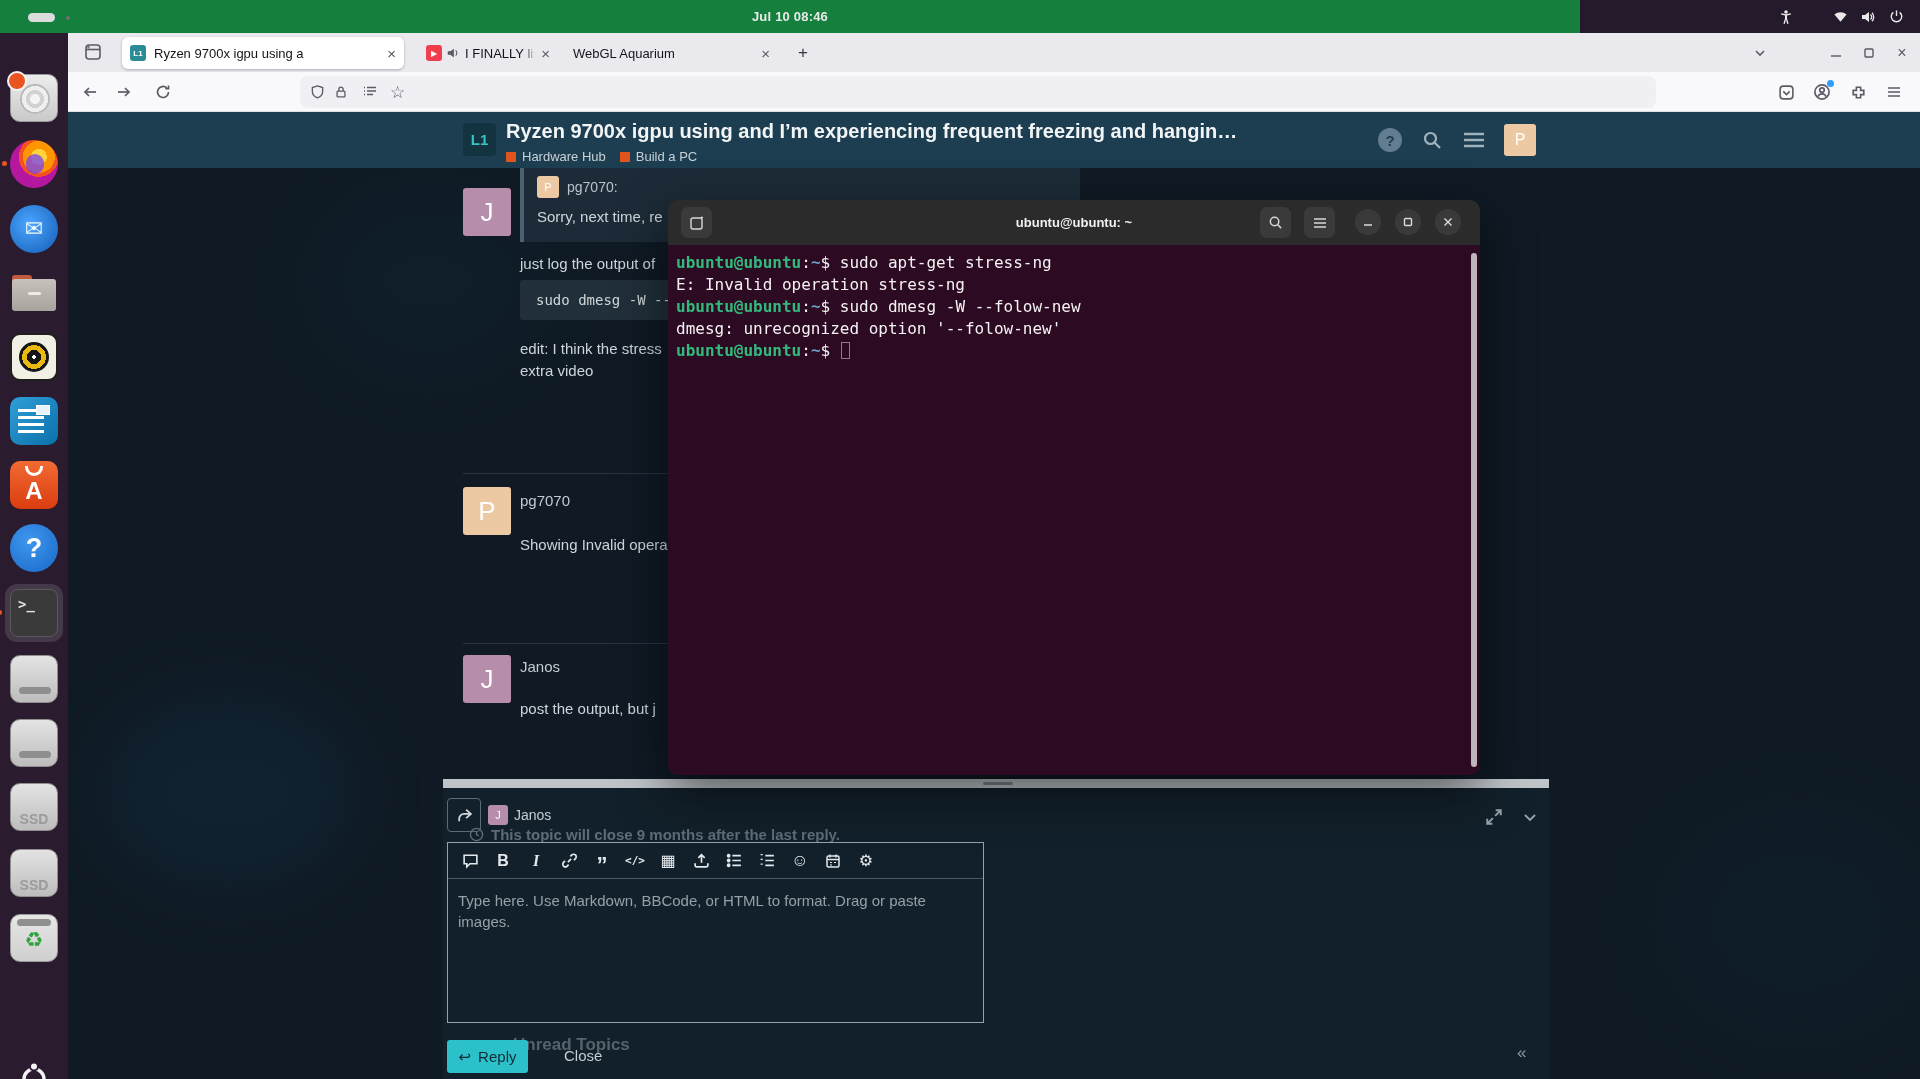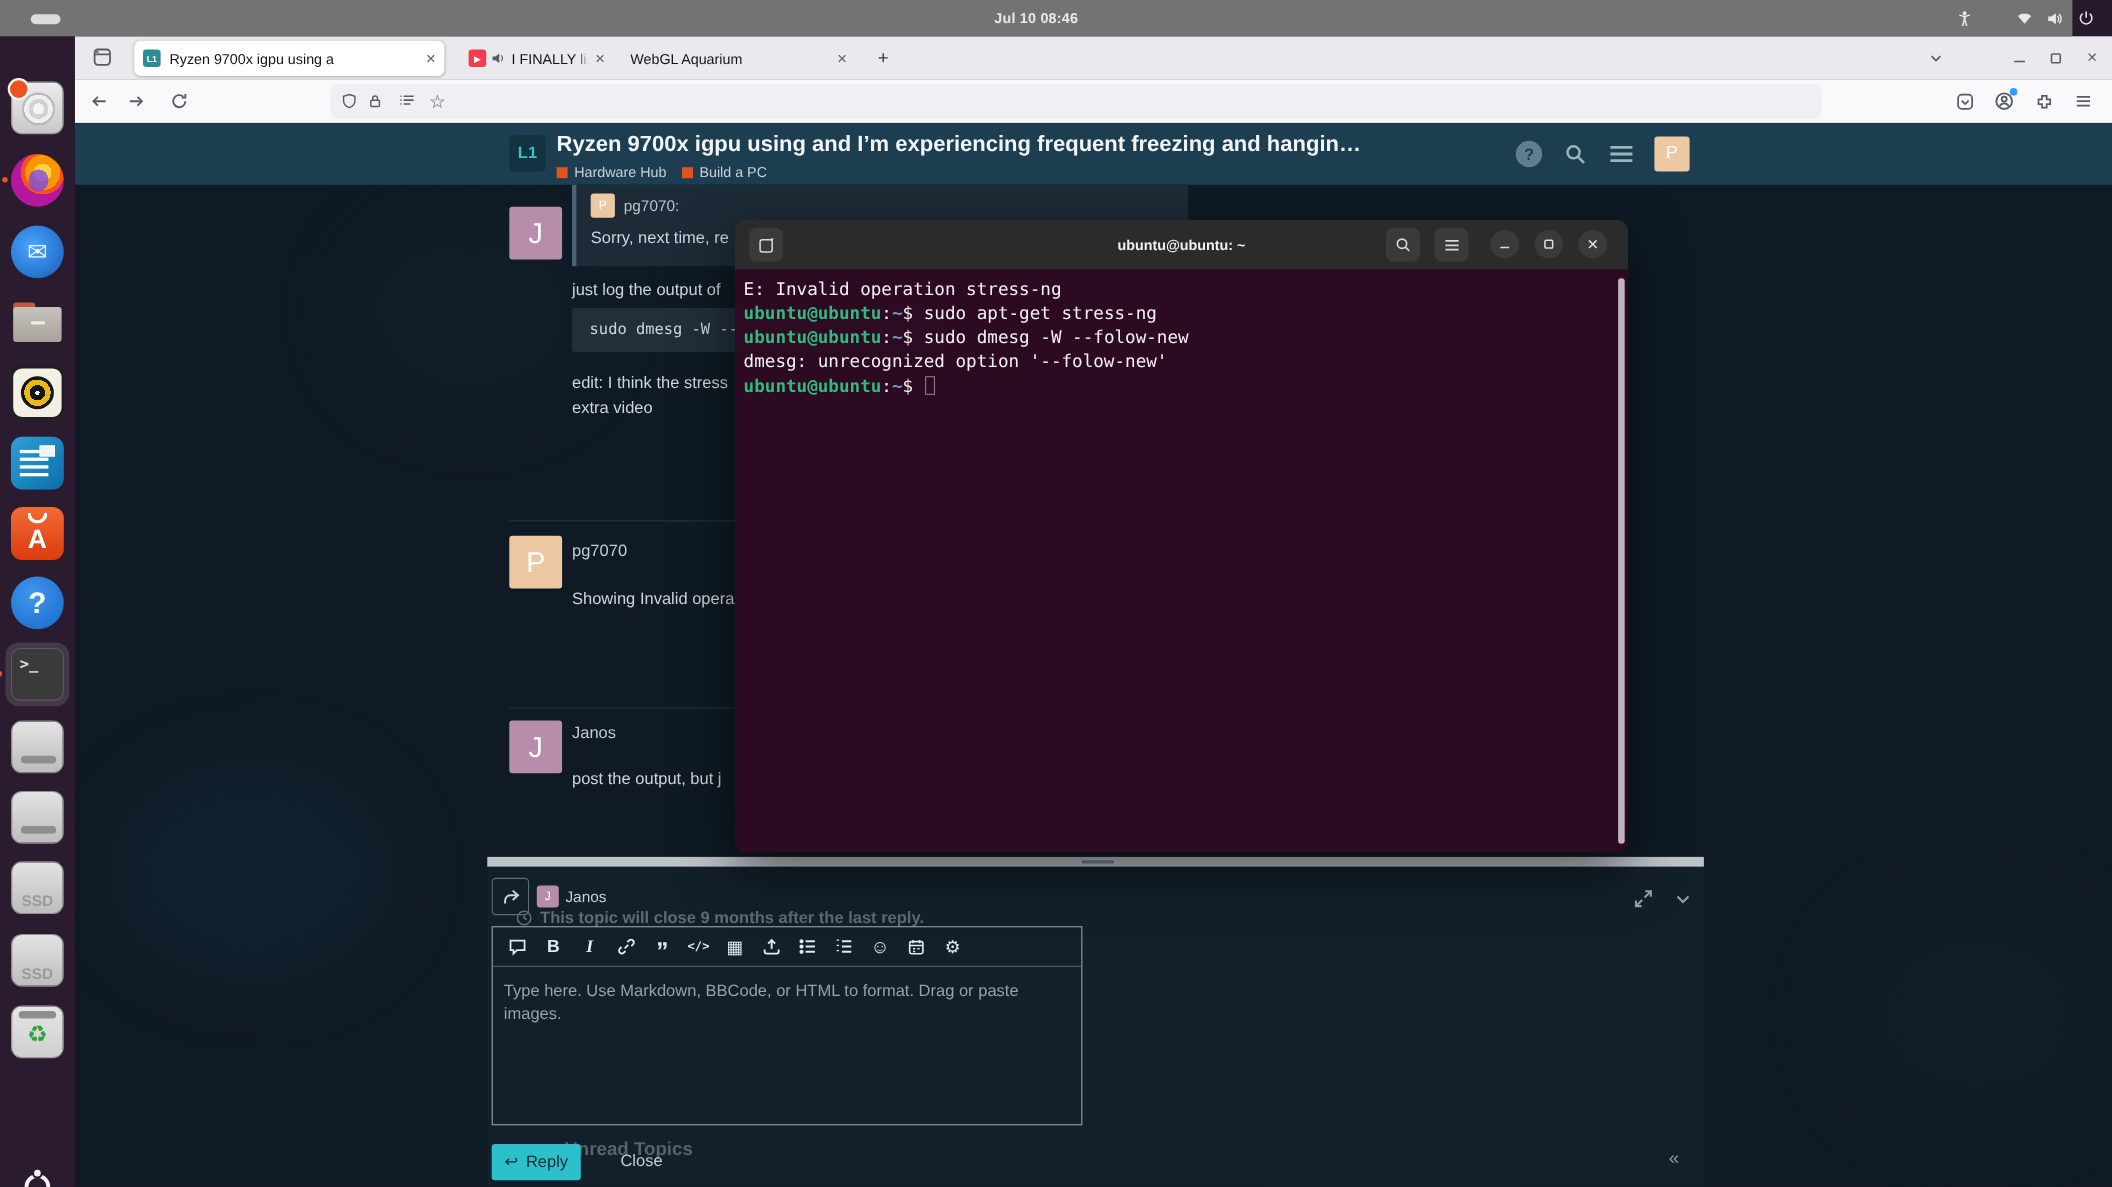--- a/index.html
+++ b/index.html
@@ -2,21 +2,21 @@
 <html><head>
 <meta charset="utf-8">
 <style>
   * { margin:0; padding:0; box-sizing:border-box; }
   html,body { width:1920px; height:1079px; overflow:hidden; background:#241a2b;
               font-family:"Liberation Sans", sans-serif; }
   .stage { position:absolute; left:0; top:0; width:1920px; height:1079px; overflow:hidden; }
   .abs { position:absolute; }
 
   
-  .topbar { left:0; top:0; width:1884px; height:33px; background:#737373; color:#e9e9e9; z-index:90;text-align:right; }
+  .topbar { left:0; top:0; width:1580px; height:33px; background:#15803d; color:#e9e9e9; z-index:90;text-align:right; }
   .ws-pill { left:28px; top:13px; width:27px; height:9px; border-radius:5px; background:#dcdcdc; }
   .ws-dot  { left:66px; top:16px; width:4px; height:4px; border-radius:2px; background:#6f6f6f; }
   .clock { left:0; right:0; top:0; height:33px; display:flex; align-items:center; justify-content:center;
            font-size:13px; font-weight:700; letter-spacing:.2px; }
   .tb-ic { top:0; height:33px; display:flex; align-items:center; justify-content:center; width:28px; }
 
   
   .dock { left:0; top:33px; width:68px; height:1046px; background:#2a1b2e; z-index:80; }
   .dock-item { position:absolute; left:10px; width:48px; height:48px; }
   .run-dot { position:absolute; left:-8px; top:21px; width:5px; height:5px; border-radius:3px; background:#e95420; }
@@ -437,22 +437,22 @@
             <rect x="1.5" y="1.5" width="7" height="7" rx="1"></rect>
           </svg>
       </div>
       <div class="tcirc" style="left:767px">
         <svg width="10" height="10" viewBox="0 0 10 10" stroke="#dcdcdc" stroke-width="1.4">
             <path d="M1.5 1.5l7 7M8.5 1.5l-7 7"></path>
           </svg>
       </div>
     </div>
     <div class="tbody">
+      <div class="tline"><span class="p-user">ubuntu@ubuntu</span><span>:</span><span class="p-path">~</span><span>$ </span><span>sudo apt-get stress-ng</span></div>
       <div class="tline"><span>E: Invalid operation stress-ng</span></div>
-      <div class="tline"><span class="p-user">ubuntu@ubuntu</span><span>:</span><span class="p-path">~</span><span>$ </span><span>sudo apt-get stress-ng</span></div>
       <div class="tline"><span class="p-user">ubuntu@ubuntu</span><span>:</span><span class="p-path">~</span><span>$ </span><span>sudo dmesg -W --folow-new</span></div>
       <div class="tline"><span>dmesg: unrecognized option '--folow-new'</span></div>
       <div class="tline"><span class="p-user">ubuntu@ubuntu</span><span>:</span><span class="p-path">~</span><span>$ </span><span class="cursor"></span></div>
     </div>
     <div class="tscroll"></div>
   </div>
 
   <div class="abs grippie">
     <div class="grip-mark"></div>
   </div>

